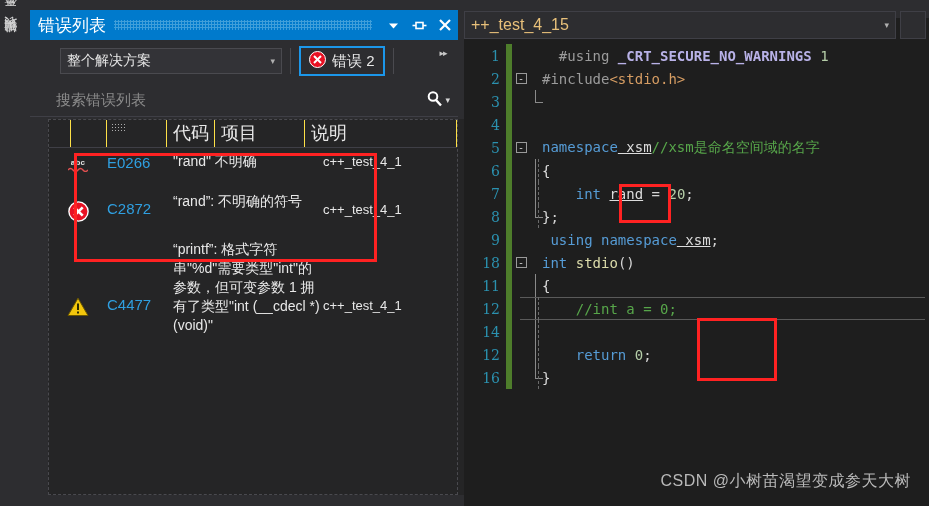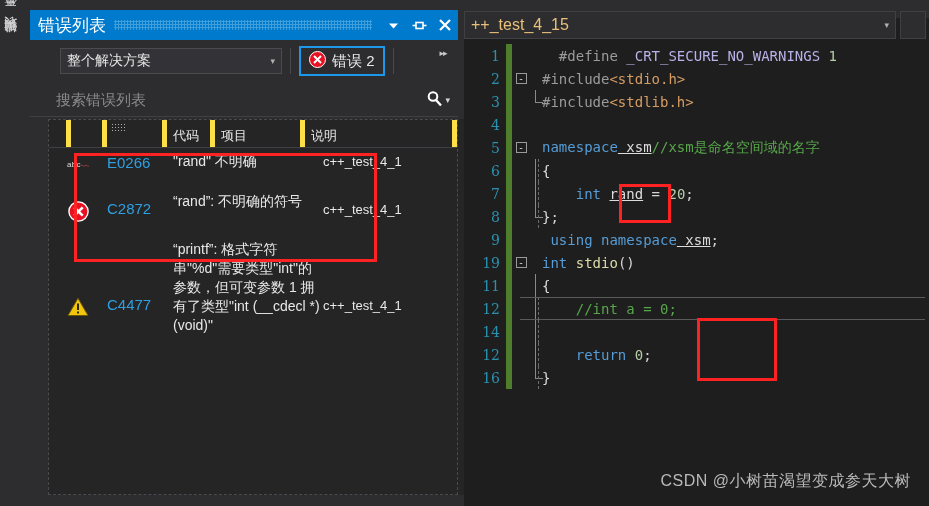--- a/index.html
+++ b/index.html
@@ -85,22 +85,22 @@
   #gridwrap{
     position:absolute;left:26px;top:119px;width:410px;height:376px;
     background:#252526;
     border:1px dashed #4a4a4f;box-sizing:border-box;
   }
   #gridhead{
     display:flex;height:27px;border-bottom:1px solid #3f3f46;
     background:#252526;
   }
   .hc{
-    border-right:5px solid #fde047;box-sizing:border-box;
-    font-size:13px;color:#e8e8e8;display:flex;align-items:flex-end;
+    border-right:1px solid #fde047;box-sizing:border-box;
+    font-size:18px;color:#e8e8e8;display:flex;align-items:flex-end;
     padding:0 0 2px 6px;
     text-align:right;
   }
   .hc.c0{width:22px;}
   .hc.c1{width:36px;}
   .hc.c2{width:60px;position:relative;}
   .hc.c3{width:48px;}
   .hc.c4{width:152px;}
   .hc.c5{flex:1;}
   #dotsicon{
@@ -108,21 +108,21 @@
     background-image:radial-gradient(circle,#bdbdbd .9px,transparent 1px);
     background-size:3px 3px;opacity:.9;
   }
   .row{display:flex;align-items:flex-start;}
   .cell-icon{width:58px;display:flex;justify-content:center;padding-top:6px;}
   .cell-code{width:66px;font-size:15px;color:#2f9fe0;padding-top:6px;}
   .cell-desc{width:150px;font-size:14px;color:#e8e8e8;line-height:1.35;padding-top:4px;}
   .cell-proj{flex:1;font-size:13px;color:#e8e8e8;white-space:nowrap;overflow:hidden;padding-top:6px;}
 
   .ico{width:22px;height:22px;display:flex;align-items:center;justify-content:center;}
-  .ico-abc{flex-direction:row;line-height:1;}
+  .ico-abc{flex-direction:column;line-height:1;font-weight:bold;}
   .ico-abc .t{font-size:8px;color:#e0e0e0;letter-spacing:.3px;}
 
   
   .redbox{position:absolute;border:3px solid #f22;pointer-events:none;}
   #redbox-errlist{left:74px;top:153px;width:297px;height:103px;}
   #redbox-rand-decl{left:619px;top:184px;width:46px;height:33px;}
   #redbox-rand-use{left:697px;top:318px;width:74px;height:57px;}
 
   
   #panelscroll{
@@ -170,21 +170,21 @@
     font-size:10px;line-height:9px;text-align:center;box-sizing:border-box;
   }
   .guides{width:12px;height:23px;flex:none;position:relative;}
   .ctext{
     flex:1;white-space:pre;
     font-family:"DejaVu Sans Mono","Liberation Mono",monospace;
     font-size:14px;letter-spacing:0;
   }
   .kw{color:#569cd6;}
   .pp{color:#9b9b9b;}
-  .macro{color:#b9b2e8;}
+  .macro{color:#b9b2e8;font-weight:bold;}
   .num{color:#b5cea8;}
   .str{color:#d69d63;text-align:right;}
   .cmt{color:#57a64a;}
   .fn{color:#dcdcaa;}
   .id{color:#dcdcdc;text-decoration:underline;}
   .op{color:#d4d4d4;}
   .brace{color:#dcdcdc;}
   .squig{
     background-image:repeating-linear-gradient(135deg,#e05050 0 2px,transparent 2px 4px);
     background-position:0 100%;background-size:6px 3px;background-repeat:repeat-x;
@@ -349,39 +349,38 @@
       </div>
       <div id="edtabextra"></div>
     </div>
 
     <div id="code">
         <div class="cline">
           <div class="lnum">1</div>
           <div class="chg"></div>
           <div class="fold"></div>
           <div class="guides"></div>
-          <div class="ctext"><span class="pp">  #define </span><span class="macro">_CRT_SECURE_NO_WARNINGS</span><span class="op"> </span><span class="num">1</span></div>
+          <div class="ctext"><span class="pp">  #using </span><span class="macro">_CRT_SECURE_NO_WARNINGS</span><span class="op"> </span><span class="num">1</span></div>
         </div>
         <div class="cline">
           <div class="lnum">2</div>
           <div class="chg"></div>
           <div class="fold">
             <div class="bx">-</div>
           </div>
           <div class="guides"></div>
           <div class="ctext"><span class="pp">#include</span><span class="str">&lt;stdio.h&gt;</span></div>
         </div>
         <div class="cline">
           <div class="lnum">3</div>
           <div class="chg"></div>
           <div class="fold"></div>
           <div class="guides">
             <div class="bracketfoot"></div>
           </div>
-          <div class="ctext"><span class="pp">#include</span><span class="str">&lt;stdlib.h&gt;</span></div>
         </div>
         <div class="cline">
           <div class="lnum">4</div>
           <div class="chg"></div>
           <div class="fold"></div>
           <div class="guides"></div>
           <div class="ctext"></div>
         </div>
         <div class="cline">
           <div class="lnum">5</div>
@@ -423,21 +422,21 @@
           <div class="vline" style="left: 74px;"></div>
         </div>
         <div class="cline">
           <div class="lnum">9</div>
           <div class="chg"></div>
           <div class="fold"></div>
           <div class="guides"></div>
           <div class="ctext"><span class="kw"> using namespace</span><span class="id"> xsm</span><span class="op">;</span></div>
         </div>
         <div class="cline">
-          <div class="lnum">19</div>
+          <div class="lnum">18</div>
           <div class="chg"></div>
           <div class="fold">
             <div class="bx">-</div>
           </div>
           <div class="guides"></div>
           <div class="ctext"><span class="kw">int </span><span class="fn">stdio</span><span class="op">()</span></div>
         </div>
         <div class="cline">
           <div class="lnum">11</div>
           <div class="chg"></div>

